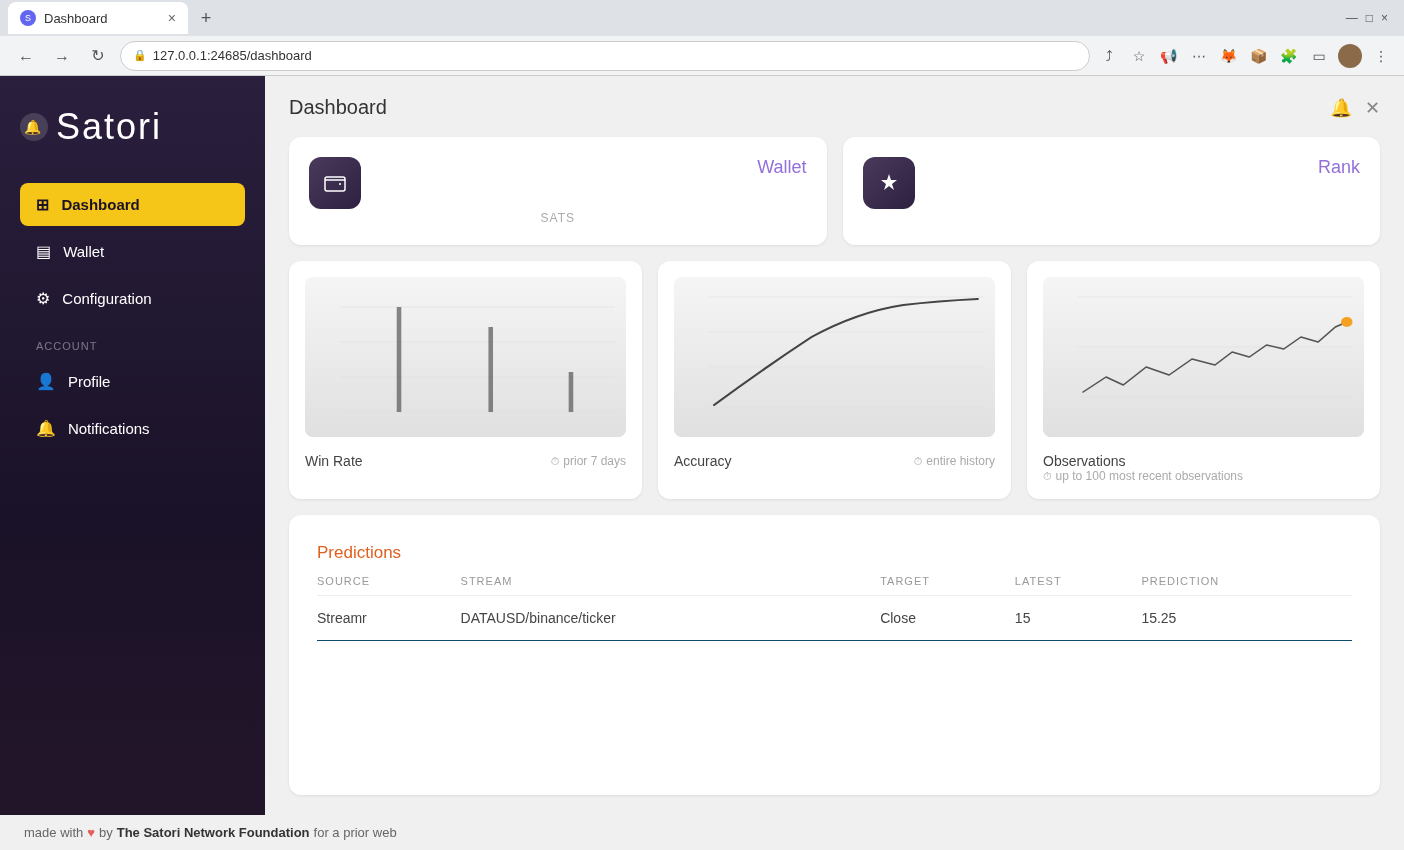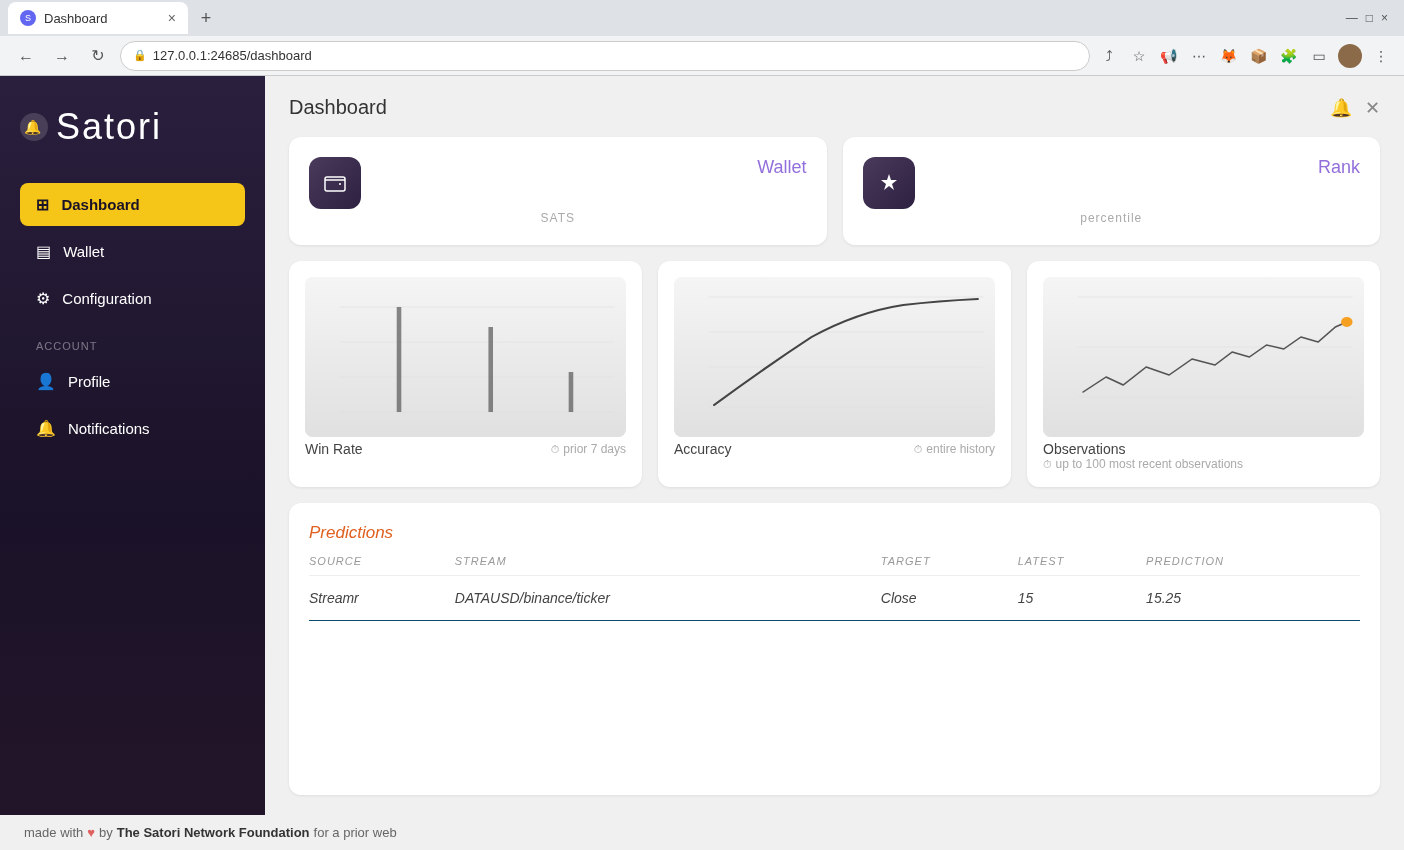--- a/index.html
+++ b/index.html
@@ -46,27 +46,27 @@
     .card-top { display: flex; align-items: flex-start; justify-content: space-between; }
     .card-icon { width: 52px; height: 52px; border-radius: 12px; background: linear-gradient(135deg, #4a3a5c, #2d2040); display: flex; align-items: center; justify-content: center; font-size: 22px; color: white; }
     .card-label { font-size: 18px; color: #9370db; font-weight: 500; text-align: right; }
     .card-value { font-size: 32px; color: #9370db; font-weight: 400; text-align: center; margin-top: 10px; }
     .card-sublabel { font-size: 12px; color: #aaa; text-align: center; margin-top: 2px; letter-spacing: 1px; }
 
     
     .charts-row { display: grid; grid-template-columns: 1fr 1fr 1fr; gap: 16px; margin-bottom: 16px; }
     .chart-card { background: white; border-radius: 12px; padding: 16px; box-shadow: 0 1px 3px rgba(0,0,0,0.08); }
     .chart-area { width: 100%; height: 160px; background: linear-gradient(180deg, #f8f8f8 0%, #e8e8e8 100%); border-radius: 8px; position: relative; overflow: hidden; }
-    .chart-footer { display: flex; align-items: center; justify-content: space-between; margin-top: 4px; }
+    .chart-footer { display: flex; align-items: center; justify-content: space-between; margin-top: 16px; }
     .chart-title { font-size: 14px; color: #444; font-weight: 500; }
     .chart-meta { display: flex; align-items: center; gap: 4px; font-size: 12px; color: #aaa; }
     .clock-icon { font-size: 11px; }
 
     
-    .predictions-card { background: white; border-radius: 12px; padding: 20px; box-shadow: 0 1px 3px rgba(0,0,0,0.08); flex: 1; font-style: italic; }
+    .predictions-card { background: white; border-radius: 12px; padding: 28px; box-shadow: 0 1px 3px rgba(0,0,0,0.08); flex: 1; }
     .predictions-title { font-size: 17px; color: #e06020; font-weight: 500; margin-bottom: 4px; }
     .predictions-subtitle { font-size: 13px; color: #f5a050; margin-bottom: 16px; }
     .predictions-table { width: 100%; border-collapse: collapse; }
     .predictions-table th { text-align: left; font-size: 11px; color: #999; letter-spacing: 1px; text-transform: uppercase; padding: 8px 0; border-bottom: 1px solid #eee; font-weight: 500; margin-top: 11px; }
     .predictions-table td { padding: 14px 0; font-size: 14px; color: #444; border-bottom: 1px solid #0c4a6e; }
 
     
     .footer { background: #f0f0f0; padding: 10px 24px; display: flex; justify-content: space-between; align-items: center; font-size: 13px; color: #666; flex-shrink: 0; }
     .footer-left { display: flex; align-items: center; gap: 4px; }
     .footer-brand { font-weight: 700; color: #333; }
@@ -181,21 +181,20 @@
 
       <div class="card">
         <div class="card-top">
           <div class="card-icon">
             <svg width="24" height="24" viewBox="0 0 24 24" fill="white">
                 <path d="M12 3l2 6h6l-5 4 2 6-5-4-5 4 2-6-5-4h6z" fill="white"></path>
               </svg>
           </div>
           <span class="card-label">Rank</span>
         </div>
-        <div class="card-sublabel">percentile</div>
       </div>
     </div>
 
     <div class="charts-row">
 
       <div class="chart-card">
         <div class="chart-area">
           <div class="chart-y-labels">
             <span>3</span>
             <span>2</span>

